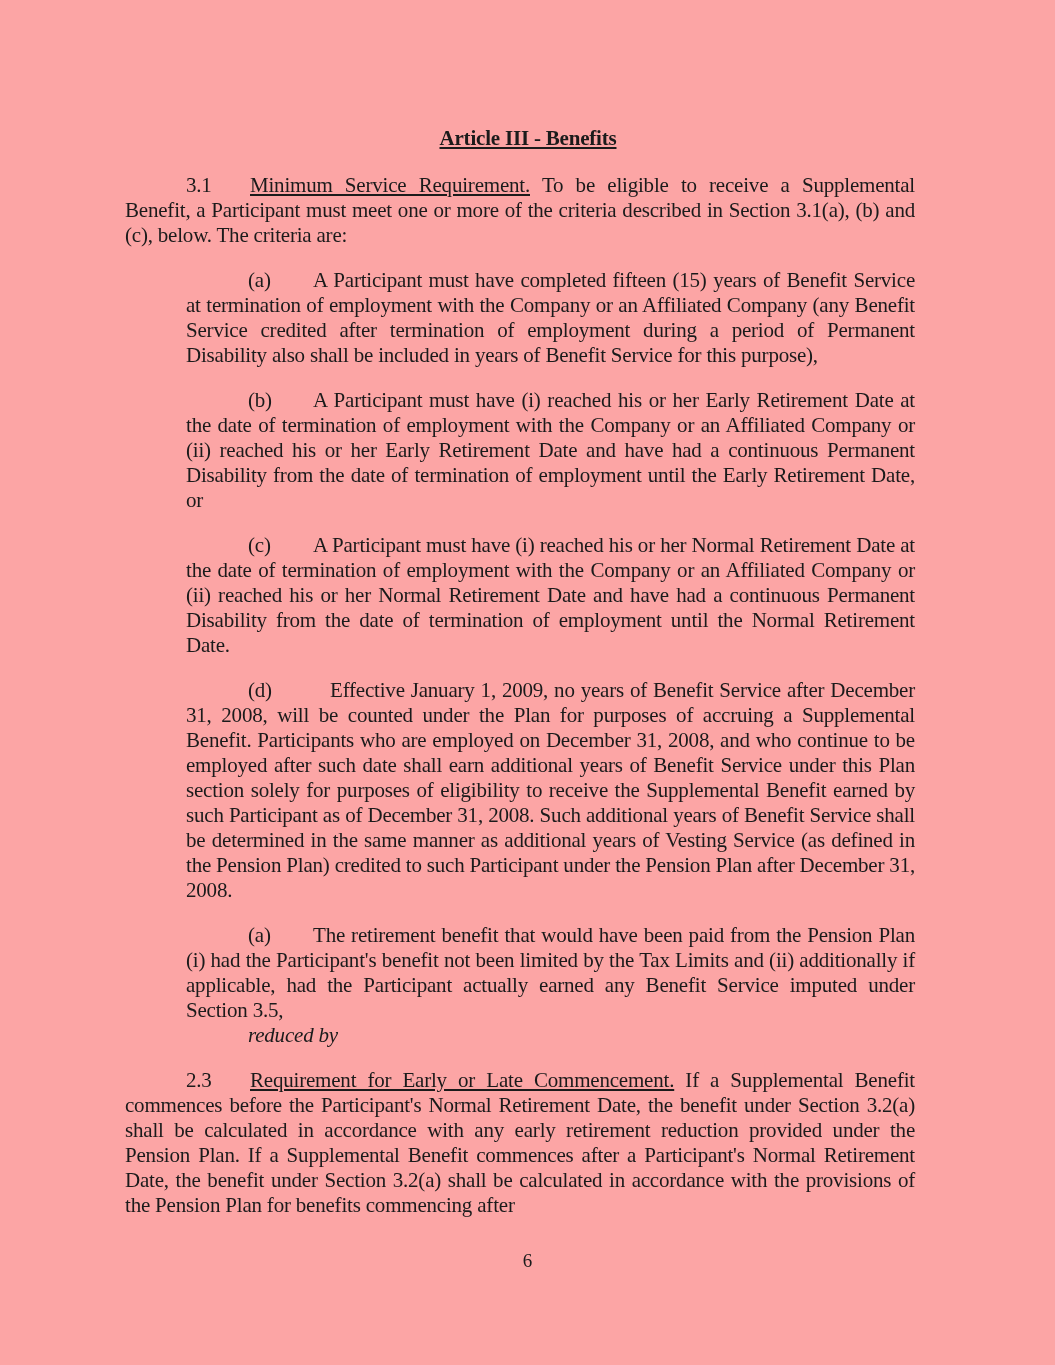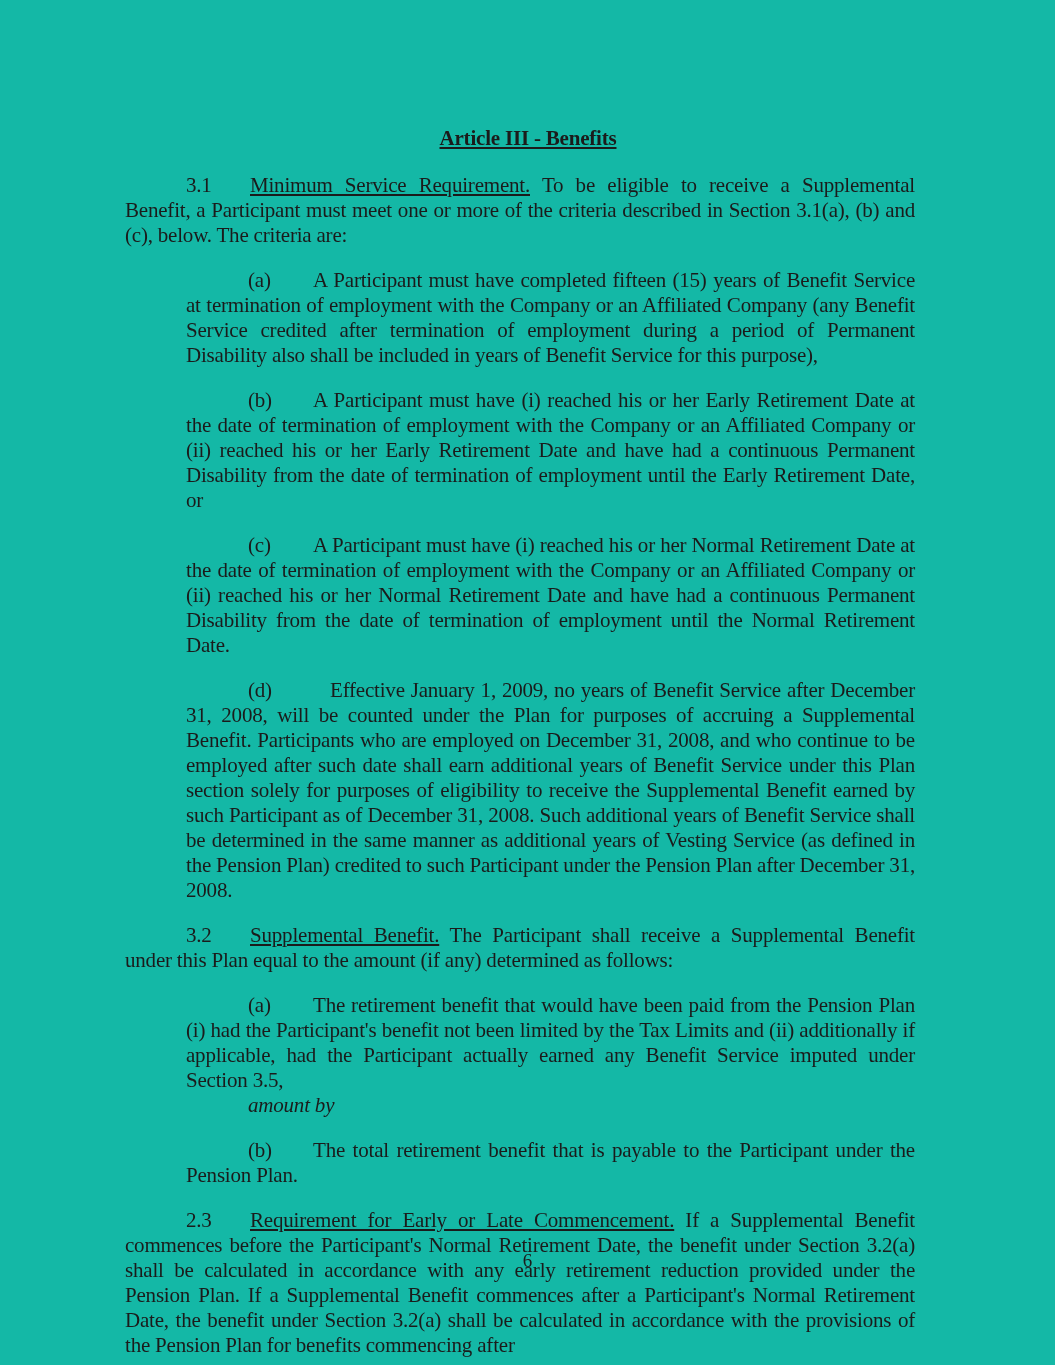--- a/index.html
+++ b/index.html
@@ -4,21 +4,21 @@
 <style>
   html, body {
     margin: 0;
     padding: 0;
     background: #ffffff;
   }
   .page {
     position: relative;
     width: 1055px;
     height: 1365px;
-    background: #14b8a6;
+    background: #fca5a5;
     font-family: "Liberation Serif", serif;
     color: #1b1b1b;
     overflow: hidden;
   }
   .content {
     position: absolute;
     left: 125px;
     top: 126px;
     width: 806px;
   }
@@ -93,27 +93,24 @@
       <span>To be eligible to receive a Supplemental Benefit, a Participant must meet one or more of the criteria described in Section 3.1(a), (b) and (c), below. The criteria are:</span></p>
 
     <p class="para sub"><span class="sub-label">(a)</span><span>A Participant must have completed fifteen (15) years of Benefit Service at termination of employment with the Company or an Affiliated Company (any Benefit Service credited after termination of employment during a period of Permanent Disability also shall be included in years of Benefit Service for this purpose),</span></p>
 
     <p class="para sub"><span class="sub-label">(b)</span><span>A Participant must have (i) reached his or her Early Retirement Date at the date of termination of employment with the Company or an Affiliated Company or (ii) reached his or her Early Retirement Date and have had a continuous Permanent Disability from the date of termination of employment until the Early Retirement Date, or</span></p>
 
     <p class="para sub"><span class="sub-label">(c)</span><span>A Participant must have (i) reached his or her Normal Retirement Date at the date of termination of employment with the Company or an Affiliated Company or (ii) reached his or her Normal Retirement Date and have had a continuous Permanent Disability from the date of termination of employment until the Normal Retirement Date.</span></p>
 
     <p class="para sub wide-tab"><span class="sub-label">(d)</span><span>Effective January 1, 2009, no years of Benefit Service after December 31, 2008, will be counted under the Plan for purposes of accruing a Supplemental Benefit. Participants who are employed on December 31, 2008, and who continue to be employed after such date shall earn additional years of Benefit Service under this Plan section solely for purposes of eligibility to receive the Supplemental Benefit earned by such Participant as of December 31, 2008. Such additional years of Benefit Service shall be determined in the same manner as additional years of Vesting Service (as defined in the Pension Plan) credited to such Participant under the Pension Plan after December 31, 2008.</span></p>
 
-    <p class="para section"><span class="sec-num">3.2</span><span class="heading">Supplemental Benefit.</span>
-      <span>The Participant shall receive a Supplemental Benefit under this Plan equal to the amount (if any) determined as follows:</span></p>
 
     <p class="para sub"><span class="sub-label">(a)</span><span>The retirement benefit that would have been paid from the Pension Plan (i) had the Participant's benefit not been limited by the Tax Limits and (ii) additionally if applicable, had the Participant actually earned any Benefit Service imputed under Section 3.5,</span><br>
-      <span class="italic-line">amount by</span></p>
+      <span class="italic-line">reduced by</span></p>
 
-    <p class="para sub"><span class="sub-label">(b)</span><span>The total retirement benefit that is payable to the Participant under the Pension Plan.</span></p>
 
     <p class="para section"><span class="sec-num">2.3</span><span class="heading">Requirement for Early or Late Commencement.</span>
       <span>If a Supplemental Benefit commences before the Participant's Normal Retirement Date, the benefit under Section 3.2(a) shall be calculated in accordance with any early retirement reduction provided under the Pension Plan. If a Supplemental Benefit commences after a Participant's Normal Retirement Date, the benefit under Section 3.2(a) shall be calculated in accordance with the provisions of the Pension Plan for benefits commencing after</span></p>
 
   </div>
 
   <div class="page-number">6</div>
 </div>
 
 </body></html>

